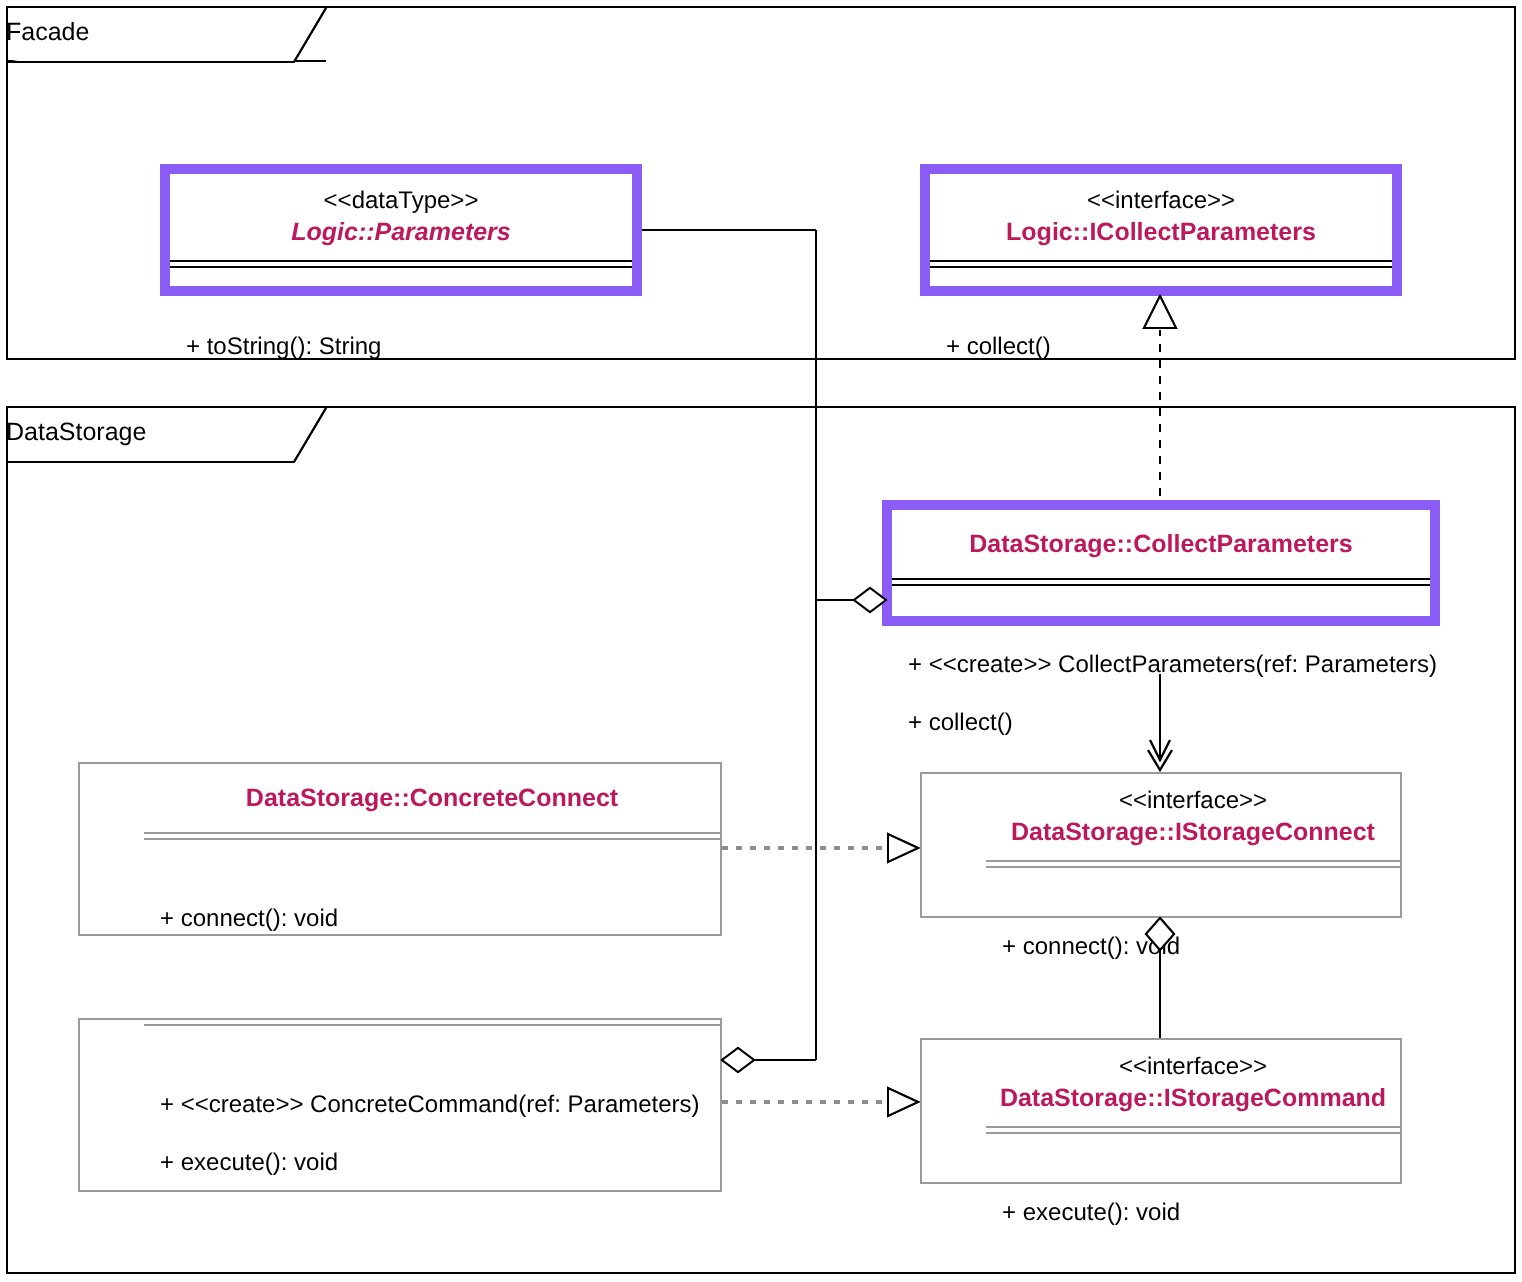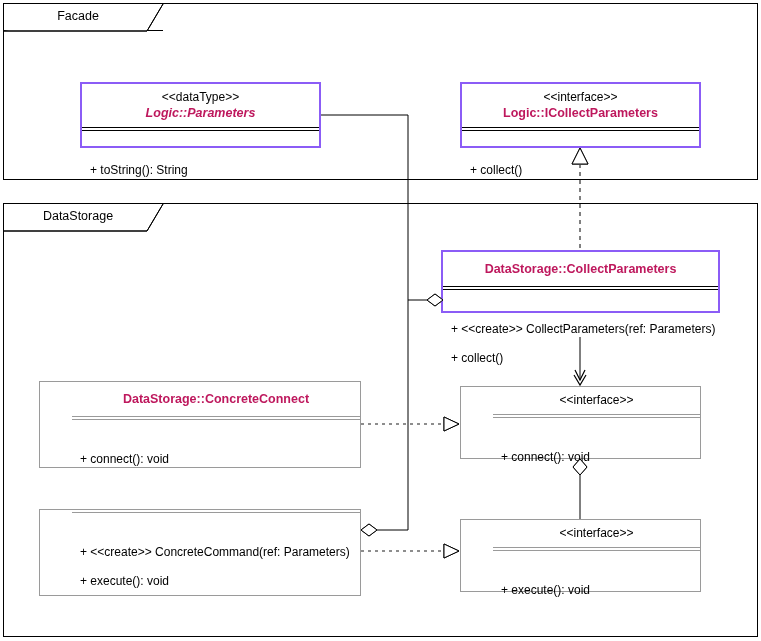--- a/index.html
+++ b/index.html
@@ -35,29 +35,29 @@
     background: #ffffff;
     box-sizing: border-box;
   }
   .pkg-label {
     position: absolute;
     top: 0;
     height: 27px;
     line-height: 27px;
     font-size: 12.5px;
     color: #000000;
-    text-align: center;
+    text-align: left;
     white-space: nowrap;
   }
   
   .umlbox {
     position: absolute;
     background: #ffffff;
     box-sizing: border-box;
-    border: 2px solid #8b5cf6;
+    border: 5px solid #8b5cf6;
   }
   .umlbox.gray {
     border: 1px solid #9a9a9a;
     padding-left: 32px;
   }
   .uml-head {
     box-sizing: border-box;
     width: 100%;
     text-align: center;
     padding: 6px 4px 6px 4px;
@@ -232,38 +232,40 @@
     </div>
     <div class="uml-sep"></div>
     <div class="uml-body">
       <div class="member">+ connect(): void</div>
     </div>
   </div>
 
   <div class="umlbox gray" style="left:460px; top:386px; width:241px; height:73px;">
     <div class="uml-head">
       <span class="stereo">&lt;&lt;interface&gt;&gt;</span>
+      <span class="cname">DataStorage::IStorageConnect</span>
     </div>
     <div class="uml-sep"></div>
     <div class="uml-body">
       <div class="member">+ connect(): void</div>
     </div>
   </div>
 
   <div class="umlbox gray" style="left:39px; top:509px; width:322px; height:87px;">
     <div class="uml-sep"></div>
     <div class="uml-body">
       <div class="member">+ &lt;&lt;create&gt;&gt; ConcreteCommand(ref: Parameters)</div>
       <div class="member">+ execute(): void</div>
     </div>
   </div>
 
   <div class="umlbox gray" style="left:460px; top:519px; width:241px; height:73px;">
     <div class="uml-head">
       <span class="stereo">&lt;&lt;interface&gt;&gt;</span>
+      <span class="cname">DataStorage::IStorageCommand</span>
     </div>
     <div class="uml-sep"></div>
     <div class="uml-body">
       <div class="member">+ execute(): void</div>
     </div>
   </div>
 
   <svg class="overlay">
 
     <path d="M427,300 L435,294 L443,300 L435,306 z" fill="#ffffff" stroke="#000000" stroke-width="1"></path>

